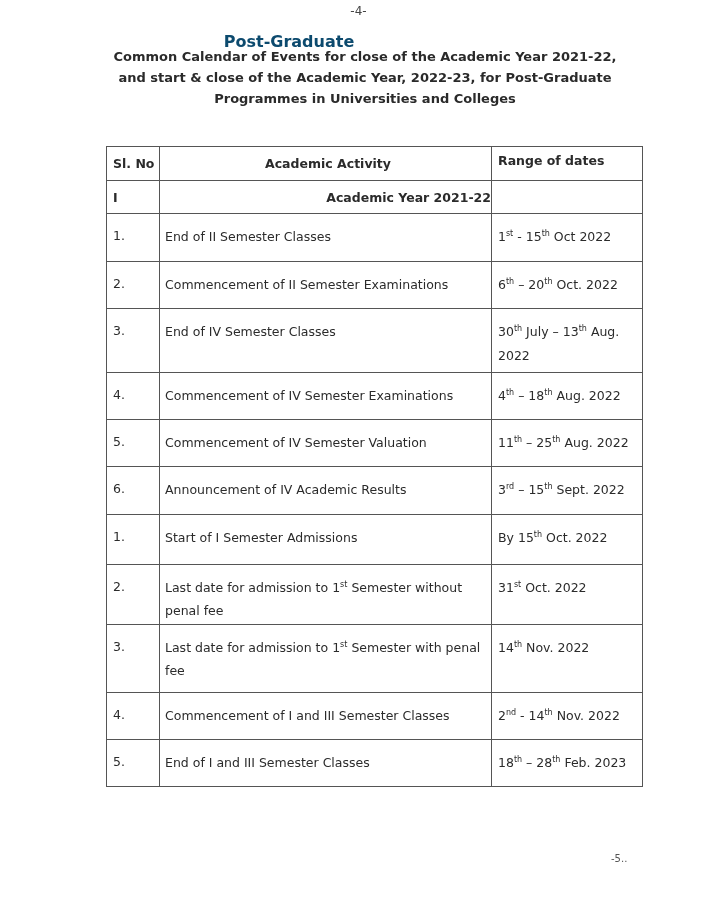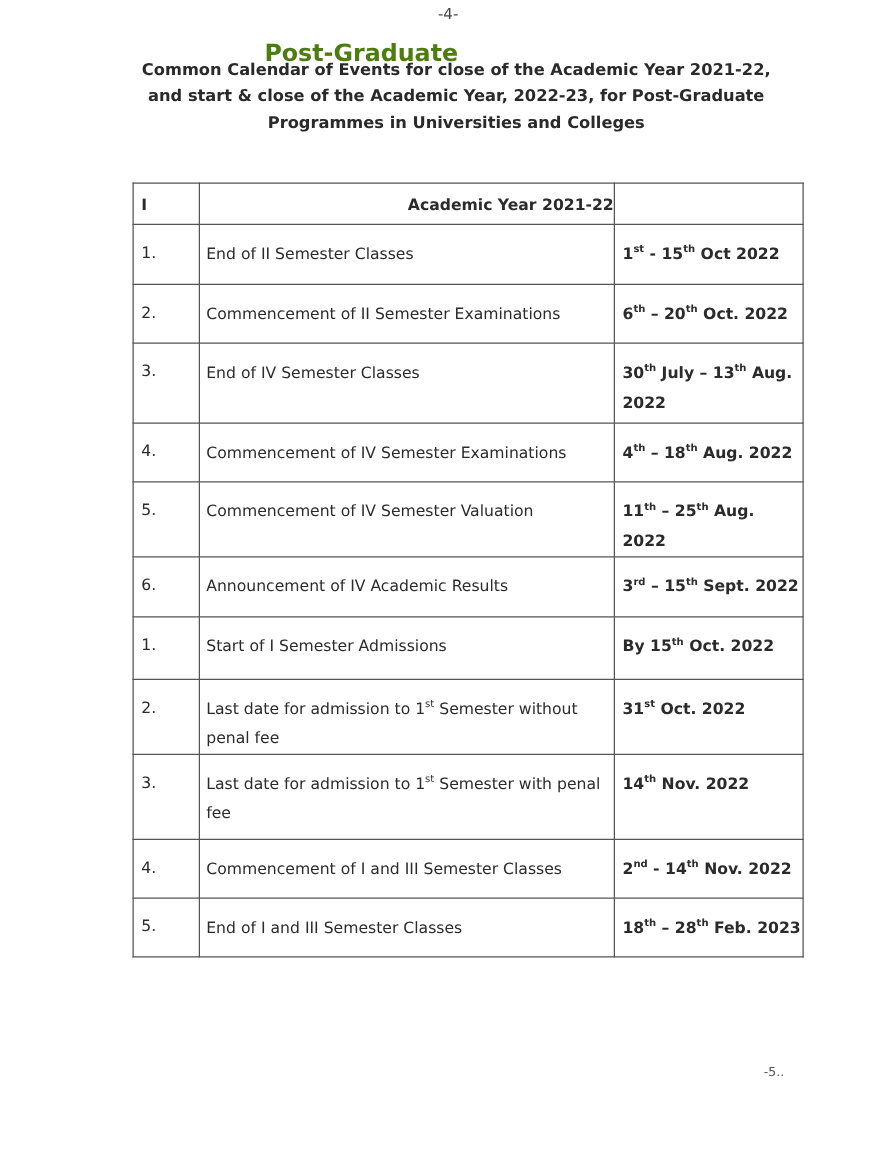--- a/index.html
+++ b/index.html
@@ -1,43 +1,48 @@
 <!DOCTYPE html>
 <html><head>
 <meta charset="utf-8">
 <style>
   html,body{margin:0;padding:0;}
   body{width:717px;height:922px;background:#ffffff;position:relative;overflow:hidden;
        font-family:"DejaVu Sans","Liberation Sans",sans-serif;color:#2b2b2b;}
   .page-no{position:absolute;top:4px;left:0;width:717px;text-align:center;font-size:12px;color:#444;}
-  .heading{position:absolute;top:32px;left:0;width:578px;text-align:center;font-weight:bold;font-size:19px;color:#4d7c0f;}
+  .heading{position:absolute;top:32px;left:0;width:578px;text-align:center;font-weight:bold;font-size:16px;color:#0c4a6e;}
   .title{position:absolute;top:46px;left:100px;width:530px;text-align:center;font-weight:bold;font-size:13px;line-height:21px;color:#2a2a2a;}
   table{position:absolute;top:146px;left:106px;width:537px;border-collapse:collapse;font-size:12.5px;}
   td{border:1.3px solid #555;vertical-align:top;padding:0;}
   td.c1{width:46px;padding:11px 0 0 6px;}
   td.c2{width:326px;padding:11px 0 0 5px;}
-  td.c3{padding:11px 0 0 6px;font-weight:bold;line-height:24px;}
+  td.c3{padding:11px 0 0 6px;font-weight:normal;line-height:24px;}
   tr.hdr td{font-weight:bold;}
   tr.hdr td.c2{text-align:center;}
   tr.hdr td.c3{line-height:normal;}
   tr.sec td{font-weight:bold;}
   tr.sec td.c2{text-align:right;}
   td.c2 .txt{line-height:23px;display:block;}
   sup{font-size:8px;vertical-align:super;line-height:0;}
   .next-page{position:absolute;top:853px;left:611px;font-size:10px;color:#555;}
 </style>
 </head>
 <body>
 
 <div class="page-no">-4-</div>
 <div class="heading">Post-Graduate</div>
 <div class="title">Common Calendar of Events for close of the Academic Year 2021-22, and start &amp; close of the Academic Year, 2022-23, for Post-Graduate Programmes in Universities and Colleges</div>
 
 <table>
   <tbody id="tbody">
+    <tr class="hdr" style="height:34px">
+      <td class="c1" style="padding-top:9px">Sl. No</td>
+      <td class="c2" style="padding-top:9px">Academic Activity</td>
+      <td class="c3" style="padding-top:6px">Range of dates</td>
+    </tr>
   <tr class="sec" style="height: 33px;">
         <td class="c1" style="padding-top:9px">I</td>
         <td class="c2" style="padding-top:9px">Academic Year 2021-22</td>
         <td class="c3"></td>
       </tr>
       <tr style="height: 48px;">
         <td class="c1" style="padding-top:14px">1.</td>
         <td class="c2">
           <span class="txt">End of II Semester Classes</span>
         </td>

